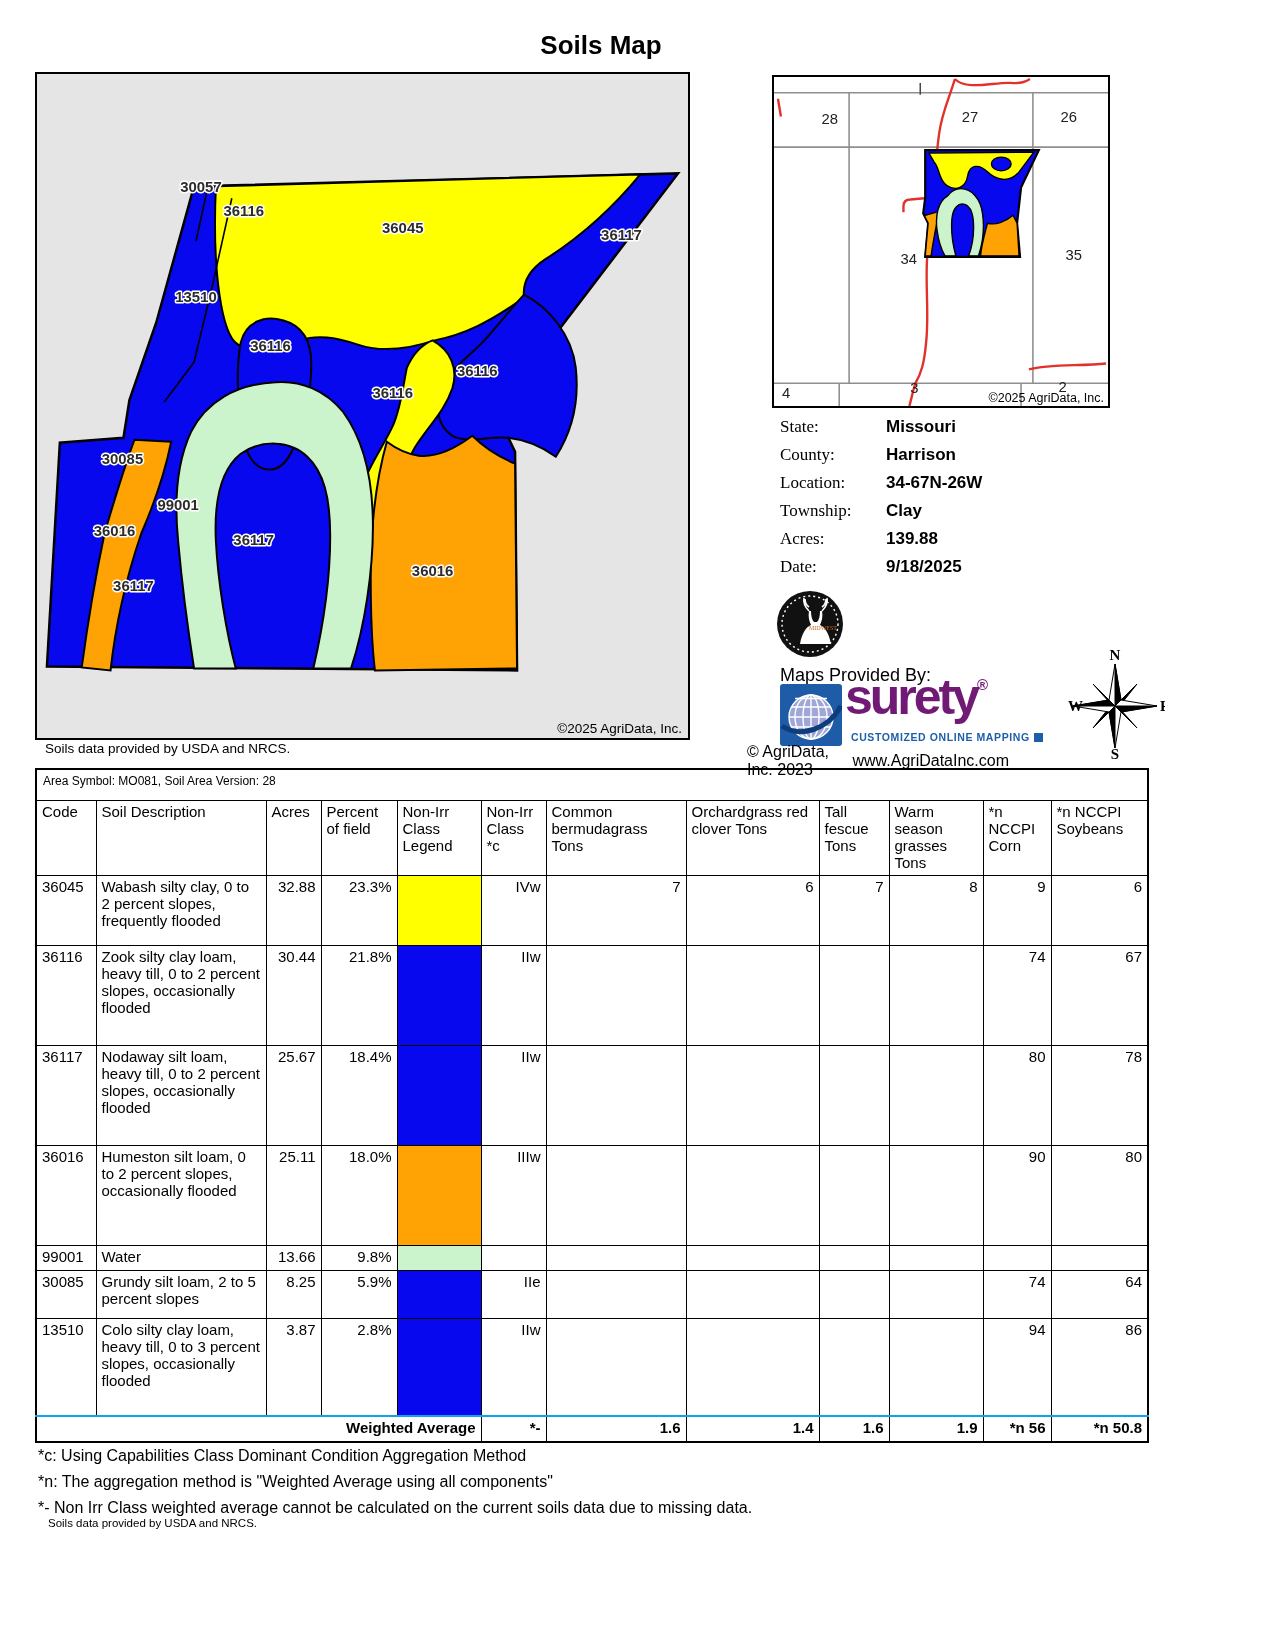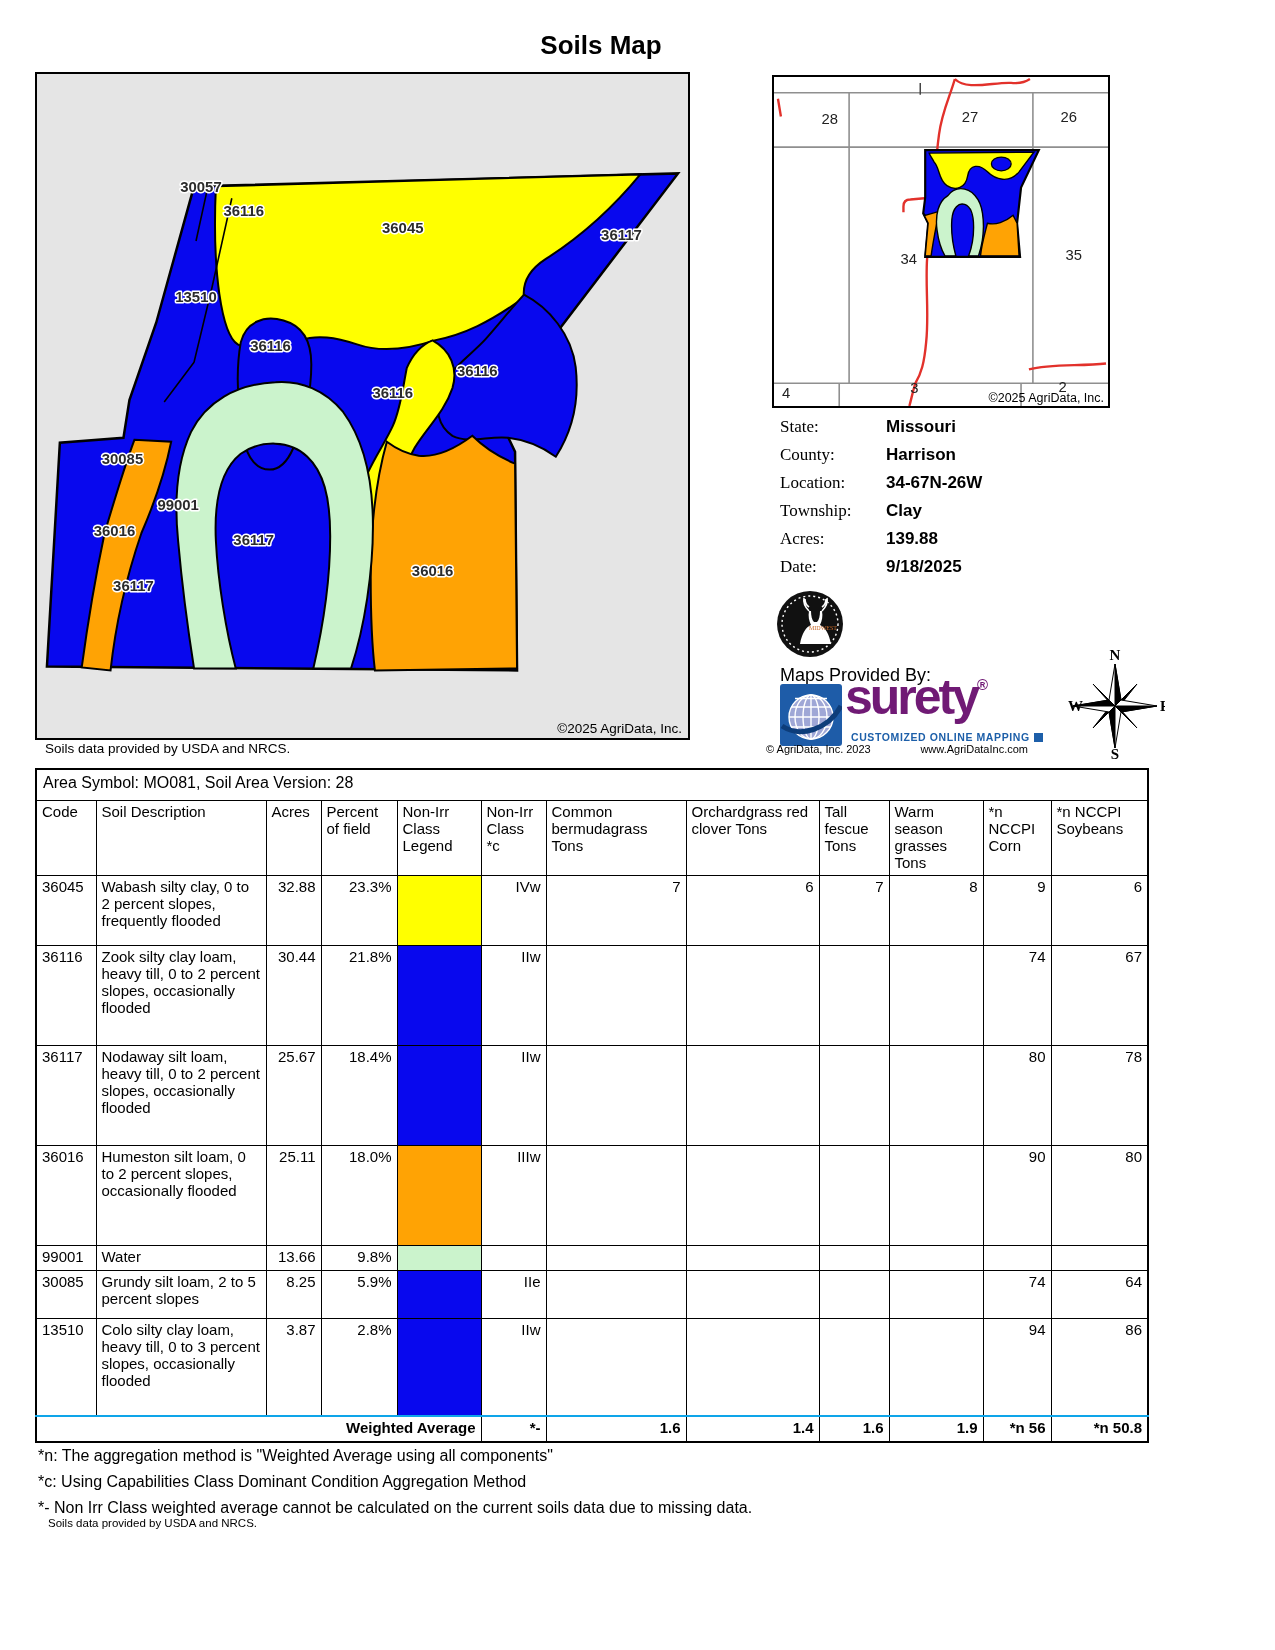--- a/index.html
+++ b/index.html
@@ -24,29 +24,29 @@
   
   .deer{position:absolute;left:776px;top:590px;}
   .provided{position:absolute;left:780px;top:665px;font-size:18px;}
   .globe{position:absolute;left:780px;top:684px;}
   .surety-word{position:absolute;left:845px;top:668px;font-size:50px;font-weight:bold;
                color:#701a75;letter-spacing:-3px;}
   .surety-reg{font-size:15px;vertical-align:24px;letter-spacing:0;}
   .surety-tag{position:absolute;left:851px;top:731px;font-size:10.5px;font-weight:bold;
               color:#1d5fa9;letter-spacing:.6px;}
   .tag-sq{display:inline-block;width:9px;height:9px;background:#1d5fa9;margin-left:4px;vertical-align:-1px;}
-  .agri-line{position:absolute;left:766px;top:743px;width:262px;font-size:11px;display:flex;justify-content:space-between;align-items:center;}
+  .agri-line{position:absolute;left:747px;top:743px;width:262px;font-size:16px;display:flex;justify-content:space-between;align-items:center;}
   .compass{position:absolute;left:1065px;top:648px;}
   
   .soil-table{position:absolute;left:35px;top:768px;border-collapse:collapse;
               table-layout:fixed;width:1112px;font-size:15px;}
   .soil-table td,.soil-table th{border:1px solid #000;padding:2px 5px;vertical-align:top;
               text-align:left;font-weight:normal;overflow:hidden;}
   .soil-table{border:2px solid #000;}
-  .area-row td{font-size:16px;padding:4px 6px;height:22px;margin-top:38px;}
+  .area-row td{font-size:12px;padding:4px 6px;height:22px;margin-top:38px;}
   .head-row th{height:70px;}
   .soil-table td.num{text-align:right;}
   .soil-table tr.wavg td{font-weight:bold;border-top:2px solid #0ea5e9;height:20px;}
   .soil-table tr.wavg td.lbl{text-align:right;}
   
   .footnotes{position:absolute;left:38px;top:1443px;font-size:16px;line-height:26px;}
   .footnotes .small-note{font-size:11.5px;line-height:13px;margin-top:-4px;padding-left:10px;}
   svg text.maplbl{font-family:"Liberation Sans",sans-serif;font-size:15px;font-weight:bold;
        fill:#2b2b2b;stroke:#fff;stroke-width:3px;paint-order:stroke;stroke-linejoin:round;
        text-anchor:middle;}
@@ -370,19 +370,19 @@
           <td class="num">1.4</td>
           <td class="num">1.6</td>
           <td class="num">1.9</td>
           <td class="num">*n 56</td>
           <td class="num">*n 50.8</td>
         </tr>
       </tbody>
   </table>
 
   <div class="footnotes" id="footnotes">
+      <div>*c: Using Capabilities Class Dominant Condition Aggregation Method</div>
       <div>*n: The aggregation method is "Weighted Average using all components"</div>
-      <div>*c: Using Capabilities Class Dominant Condition Aggregation Method</div>
       <div>*- Non Irr Class weighted average cannot be calculated on the current soils data due to missing data.</div>
       <div class="small-note">Soils data provided by USDA and NRCS.</div>
     </div>
 
 </div>
 
 </body></html>

